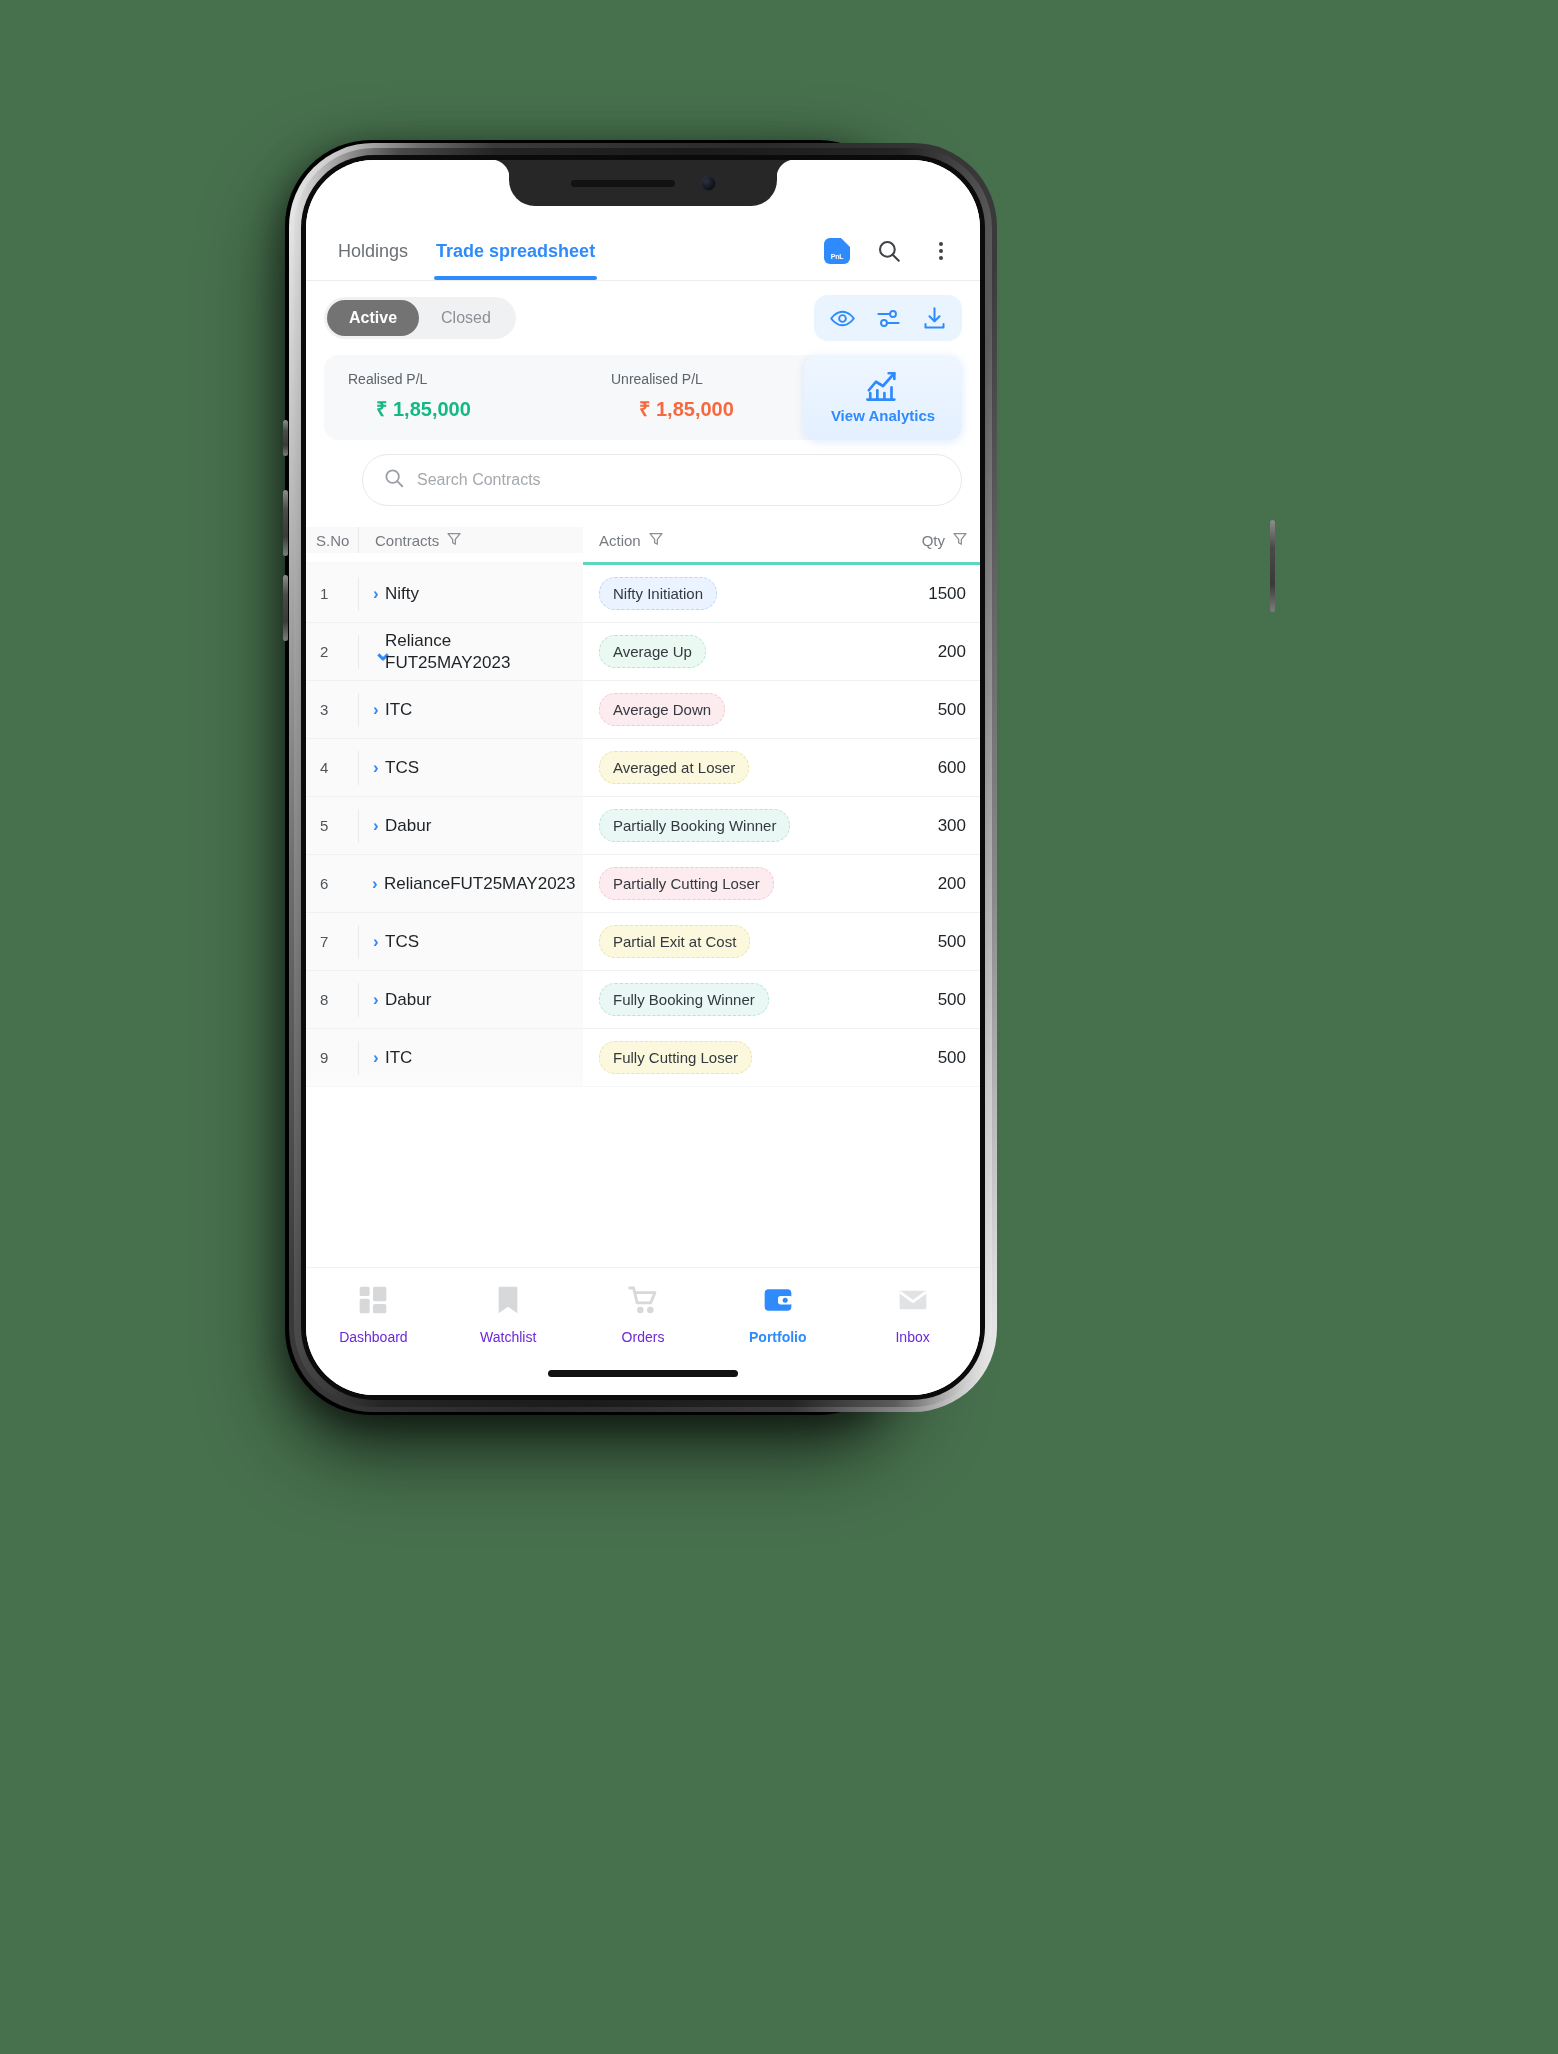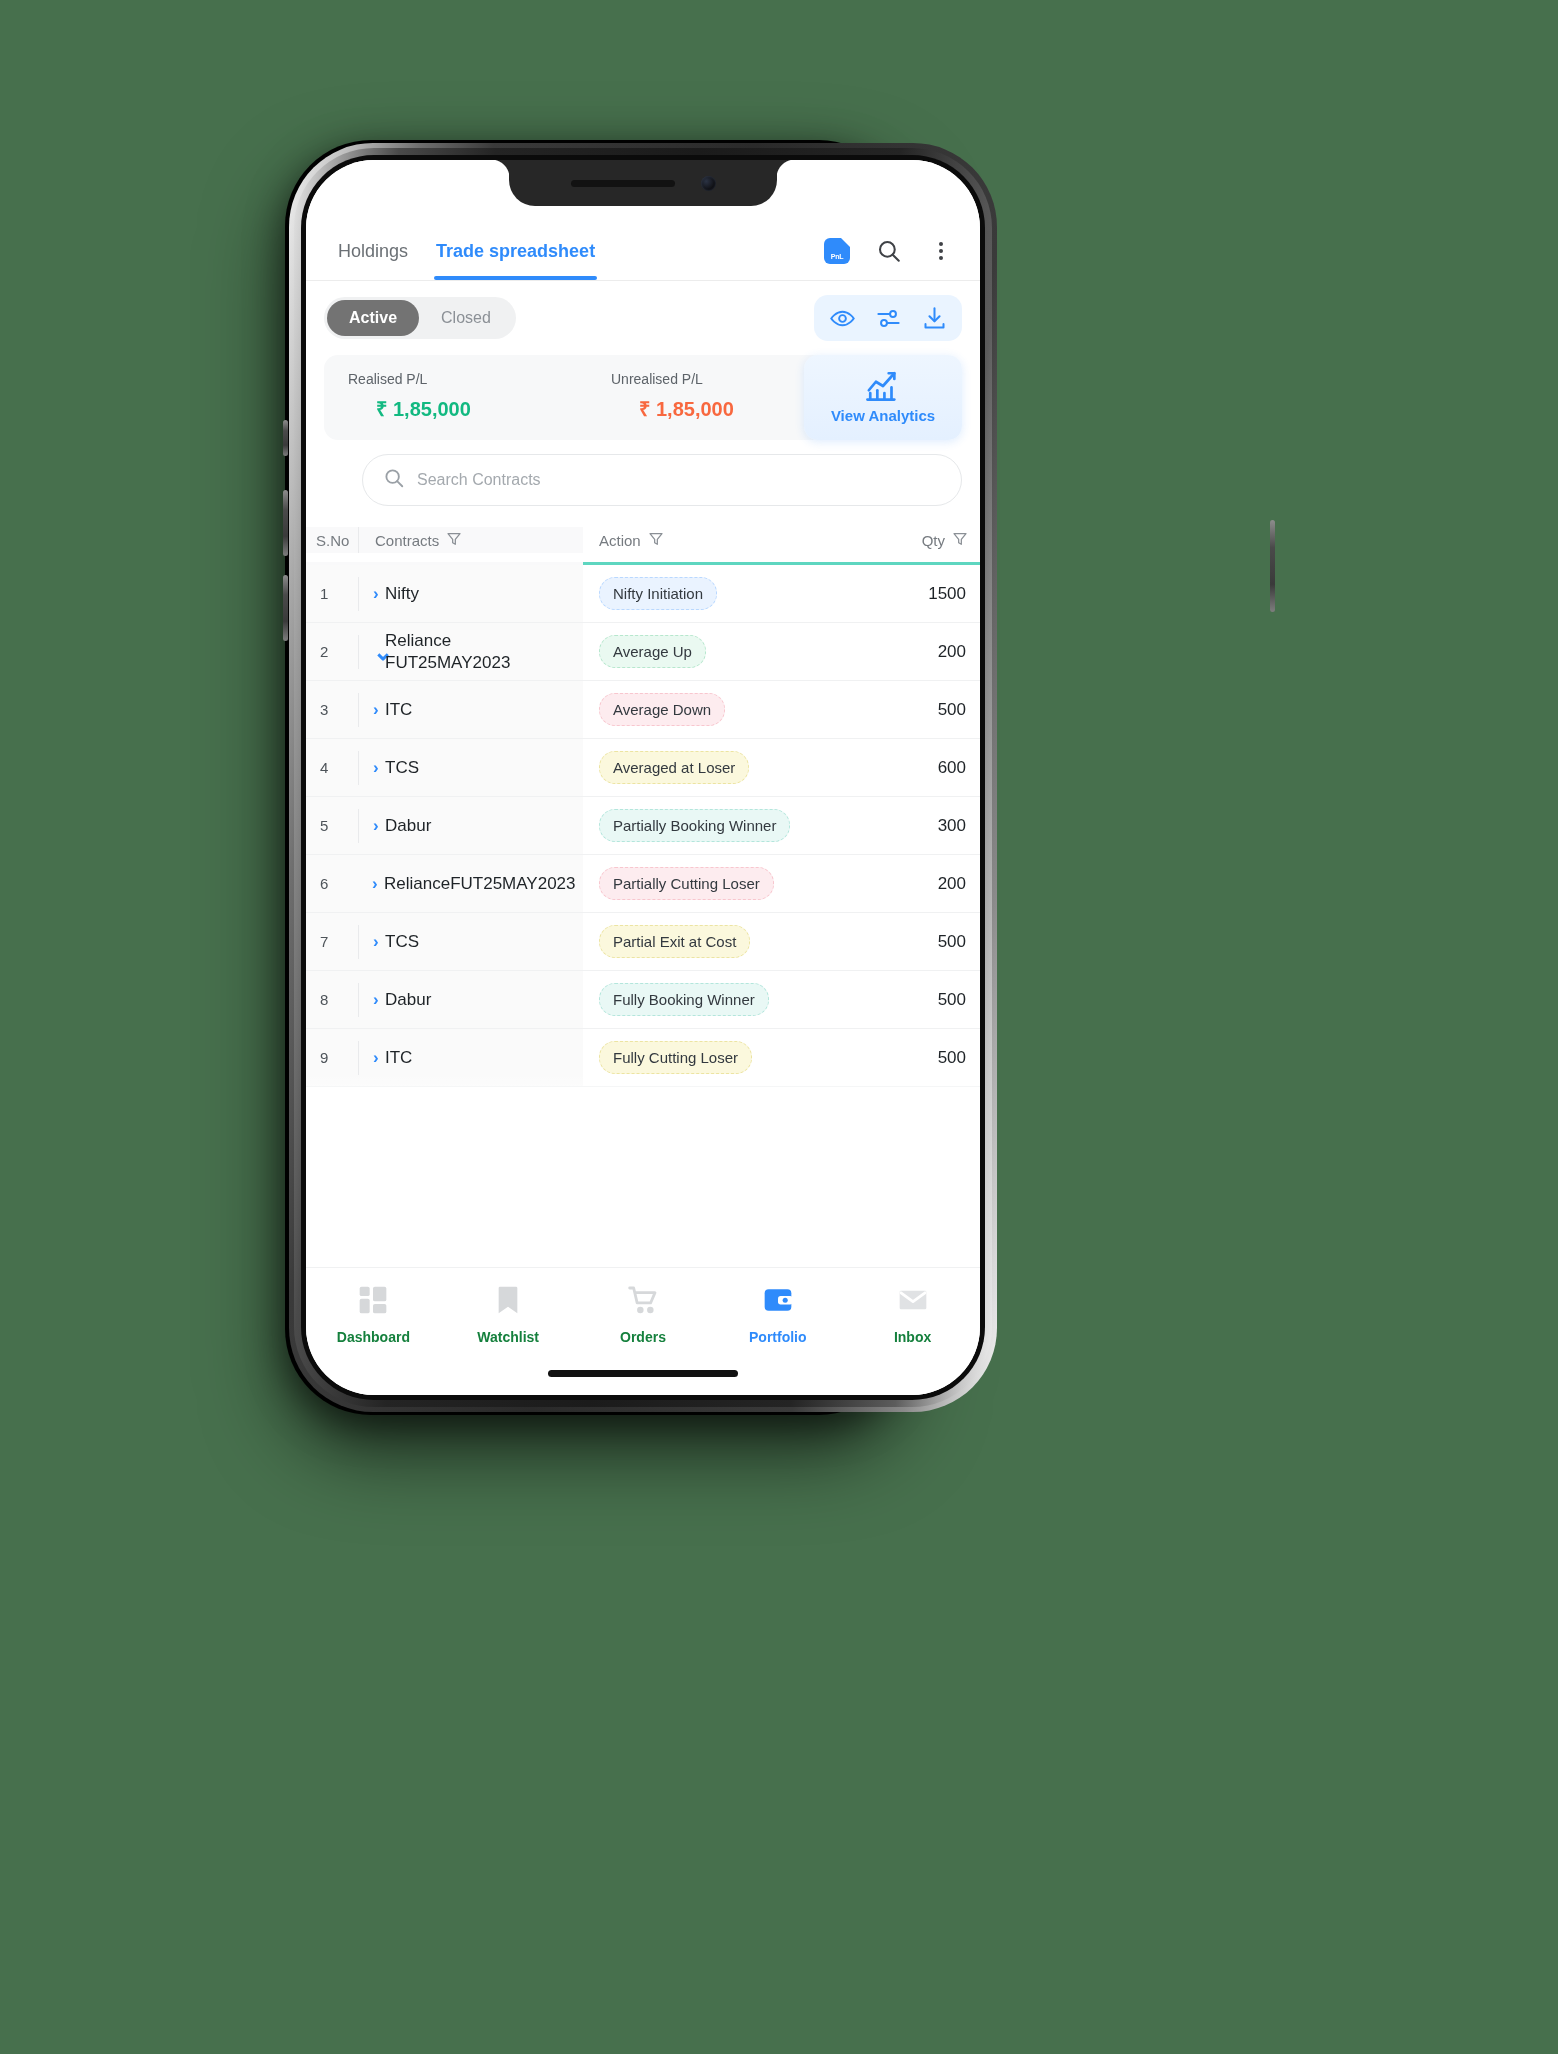--- a/index.html
+++ b/index.html
@@ -222,21 +222,21 @@
   }
 
   
   .bottom-nav {
     position:absolute; left:0; right:0; bottom:0;
     height: 128px; background:#fff;
     border-top:1px solid #f0f1f2;
     display:flex; align-items:flex-start; padding-top:16px;
   }
   .nav-item { flex:1; display:flex; flex-direction:column; align-items:center; gap:9px;}
-  .nav-label { font-size:14px; color:#15803d;font-weight:bold;}
+  .nav-label { font-size:14px; color:#6d28d9;}
   .nav-item.on .nav-label { color:#2f8bfb; font-weight:bold;}
   .home-bar {
     position:absolute; left:50%; transform:translateX(-50%); bottom:18px;
     width: 190px; height:7px; border-radius:5px; background:#111;
   }
 </style>
 </head>
 <body>
 
 <div class="phone-shadow"></div>

